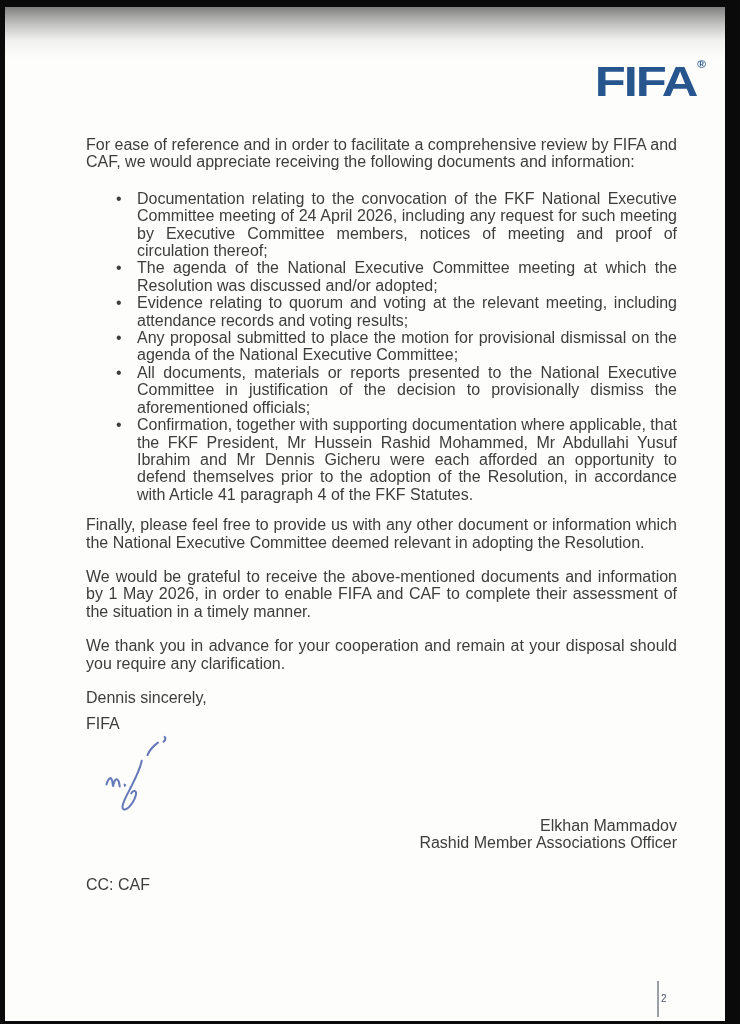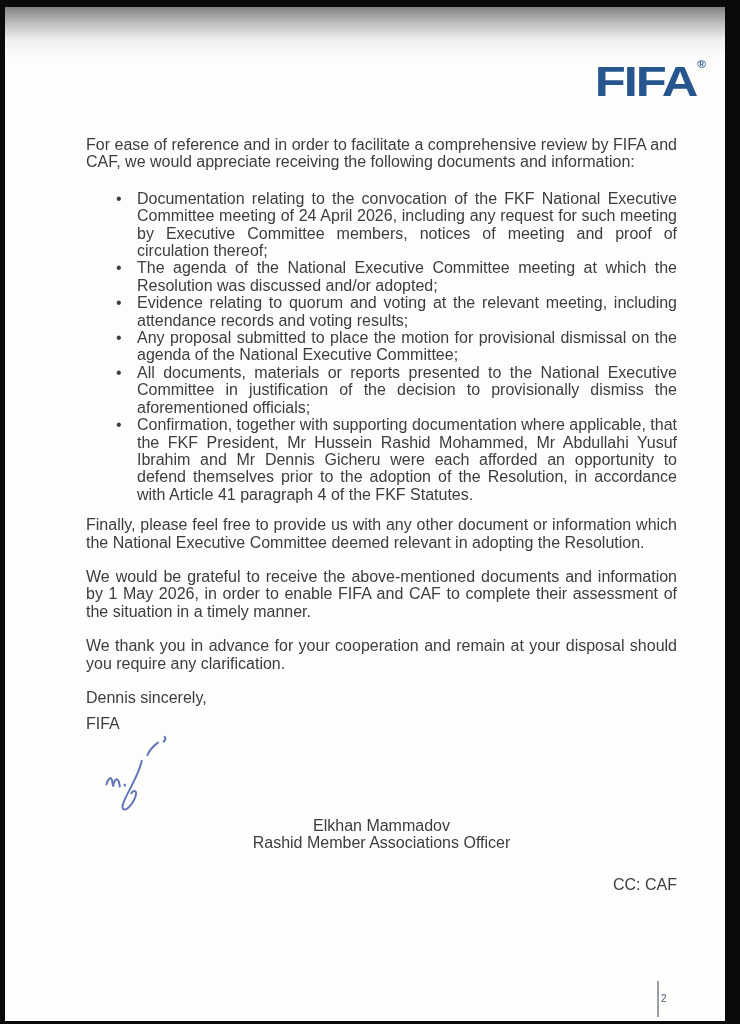--- a/index.html
+++ b/index.html
@@ -73,22 +73,22 @@
   }
   p.para { margin-bottom: 17px; }
   p.signoff { margin-bottom: 9px; margin-top: 0; }
   p.org-line { margin-bottom: 0; }
   .signature-wrap {
     height: 82px;
     margin-left: 14px;
     margin-top: 2px;
   }
   .signature-wrap svg { display: block; }
-  .name-block p { margin: 0; text-align: center; }
-  p.cc-line { margin-top: 24px; text-align: right; }
+  .name-block p { margin: 0; text-align: right; }
+  p.cc-line { margin-top: 24px; text-align: left; }
   .page-corner {
     position: absolute;
     right: 48px; bottom: 4px;
     width: 20px; height: 36px;
   }
   .corner-line {
     position: absolute;
     left: 0; top: 0; bottom: 0;
     width: 1.5px;
     background: #9aa0a6;

